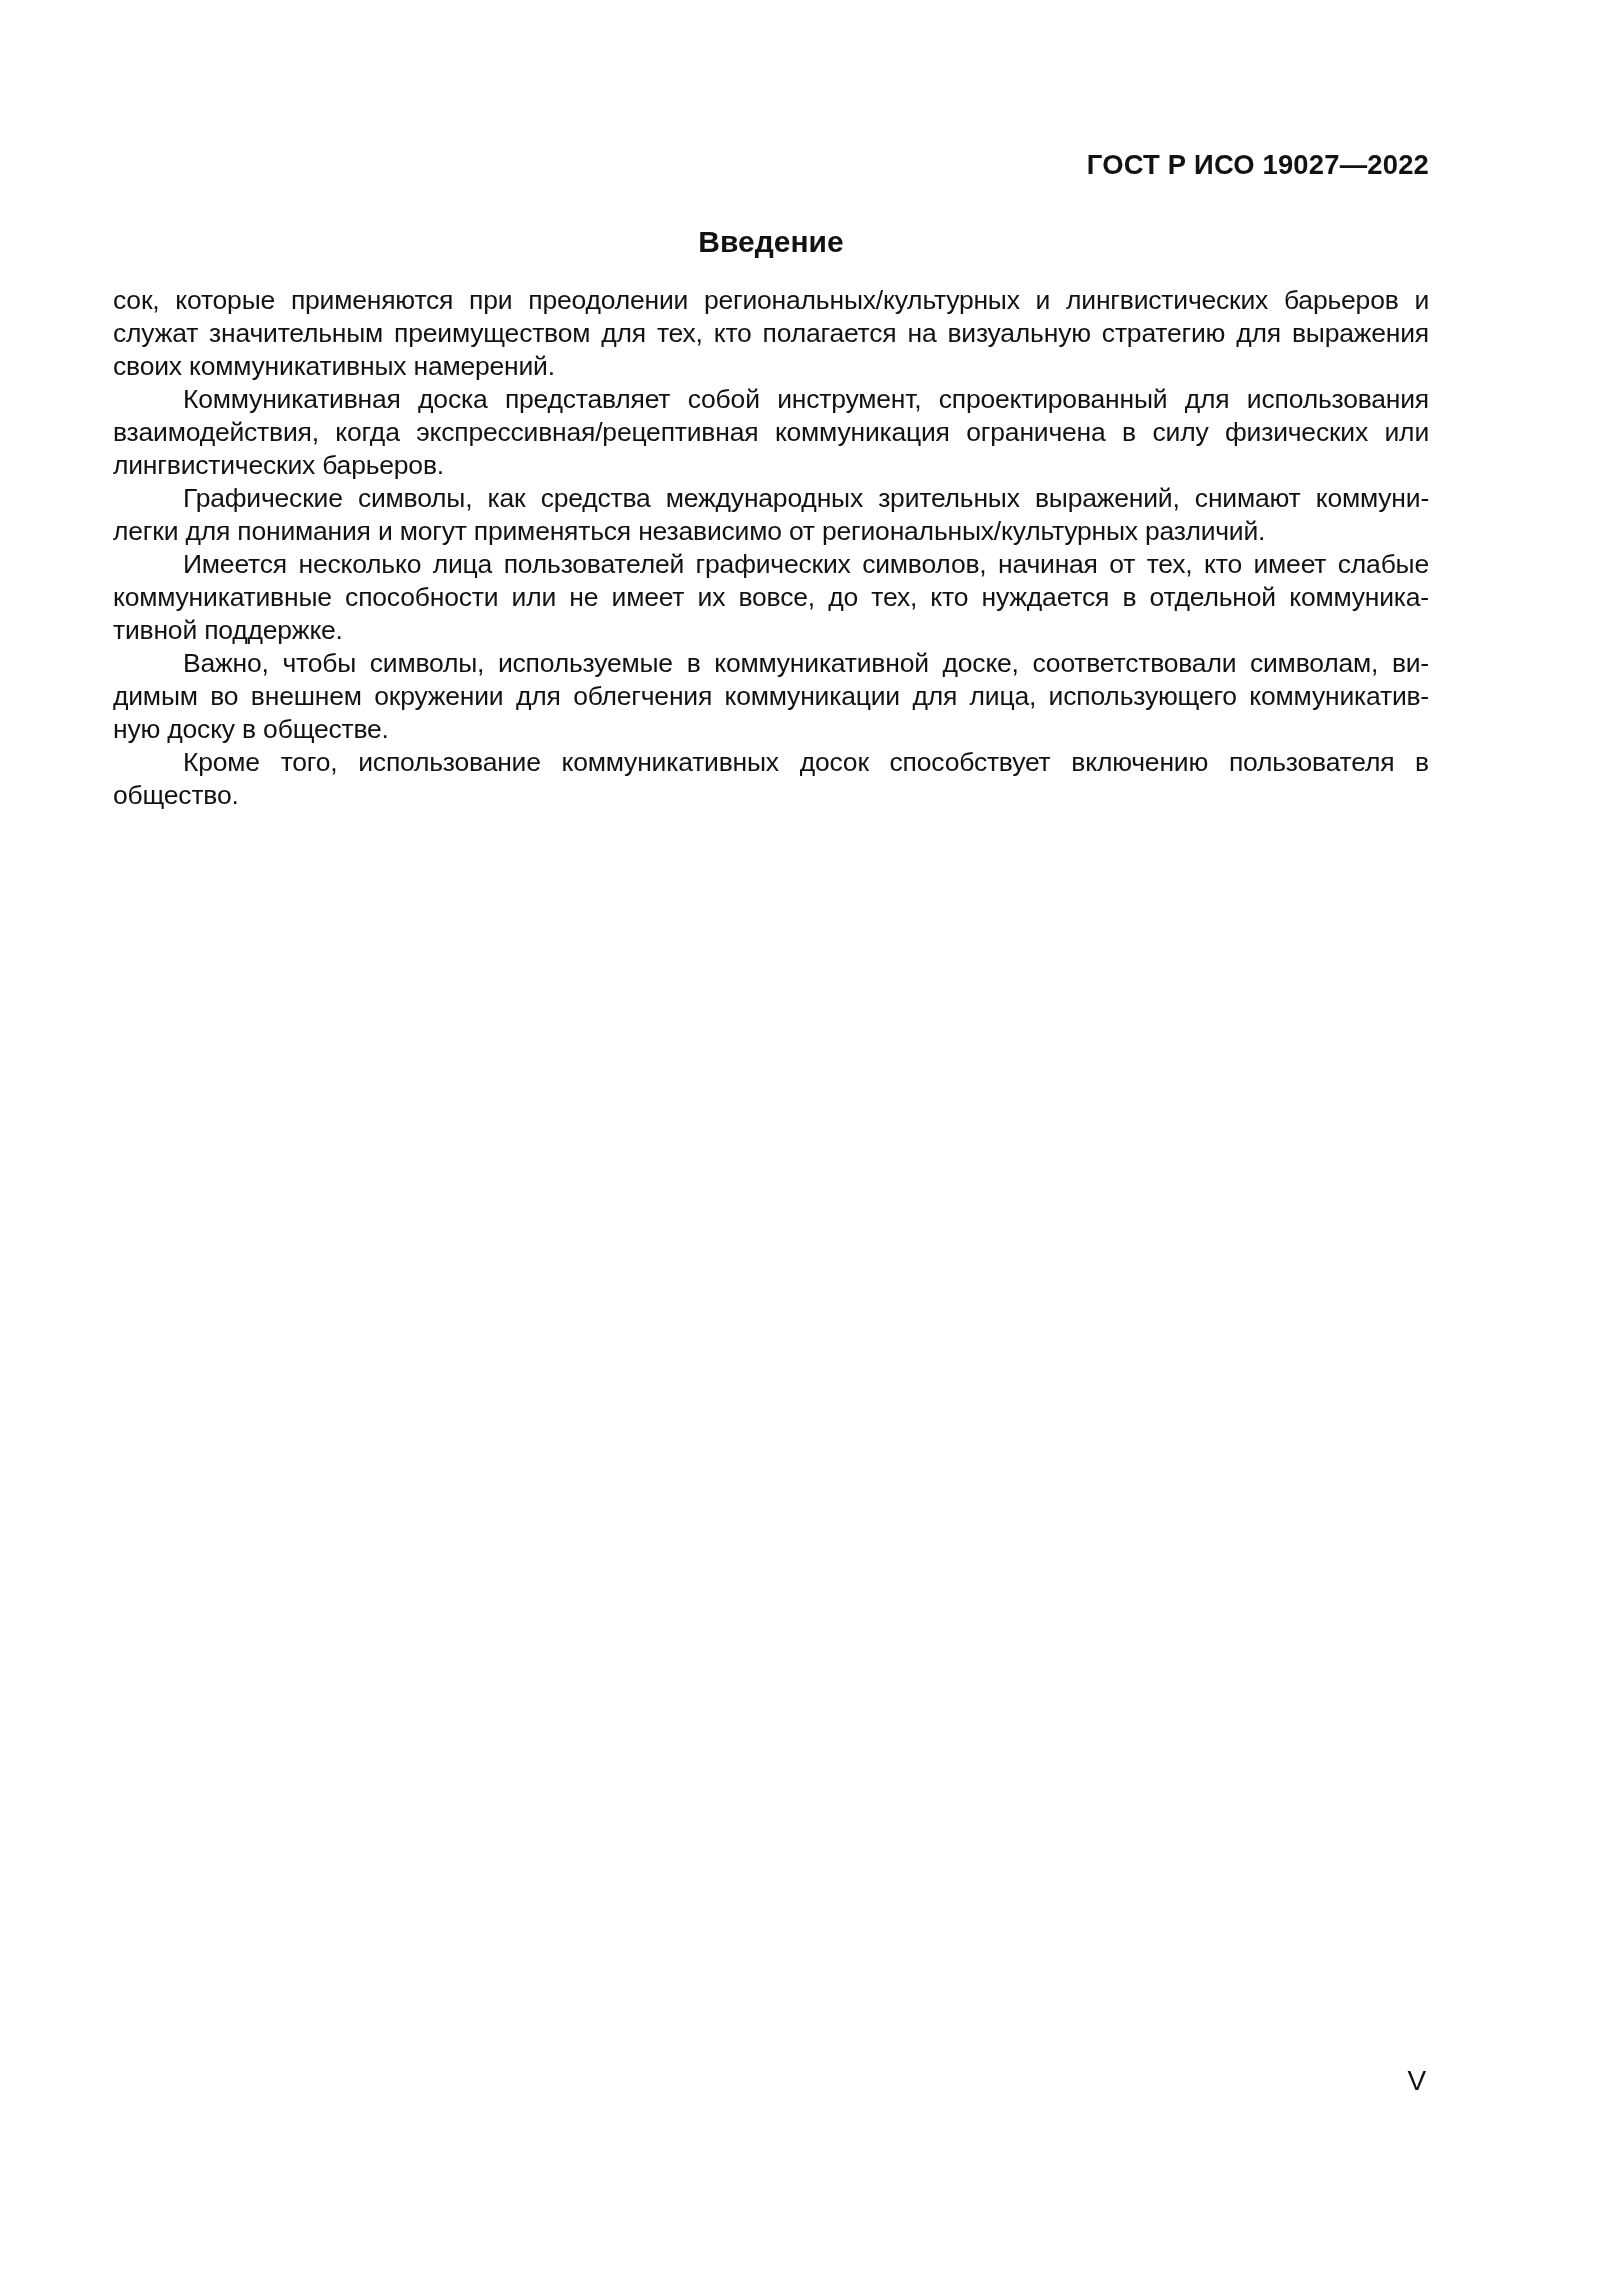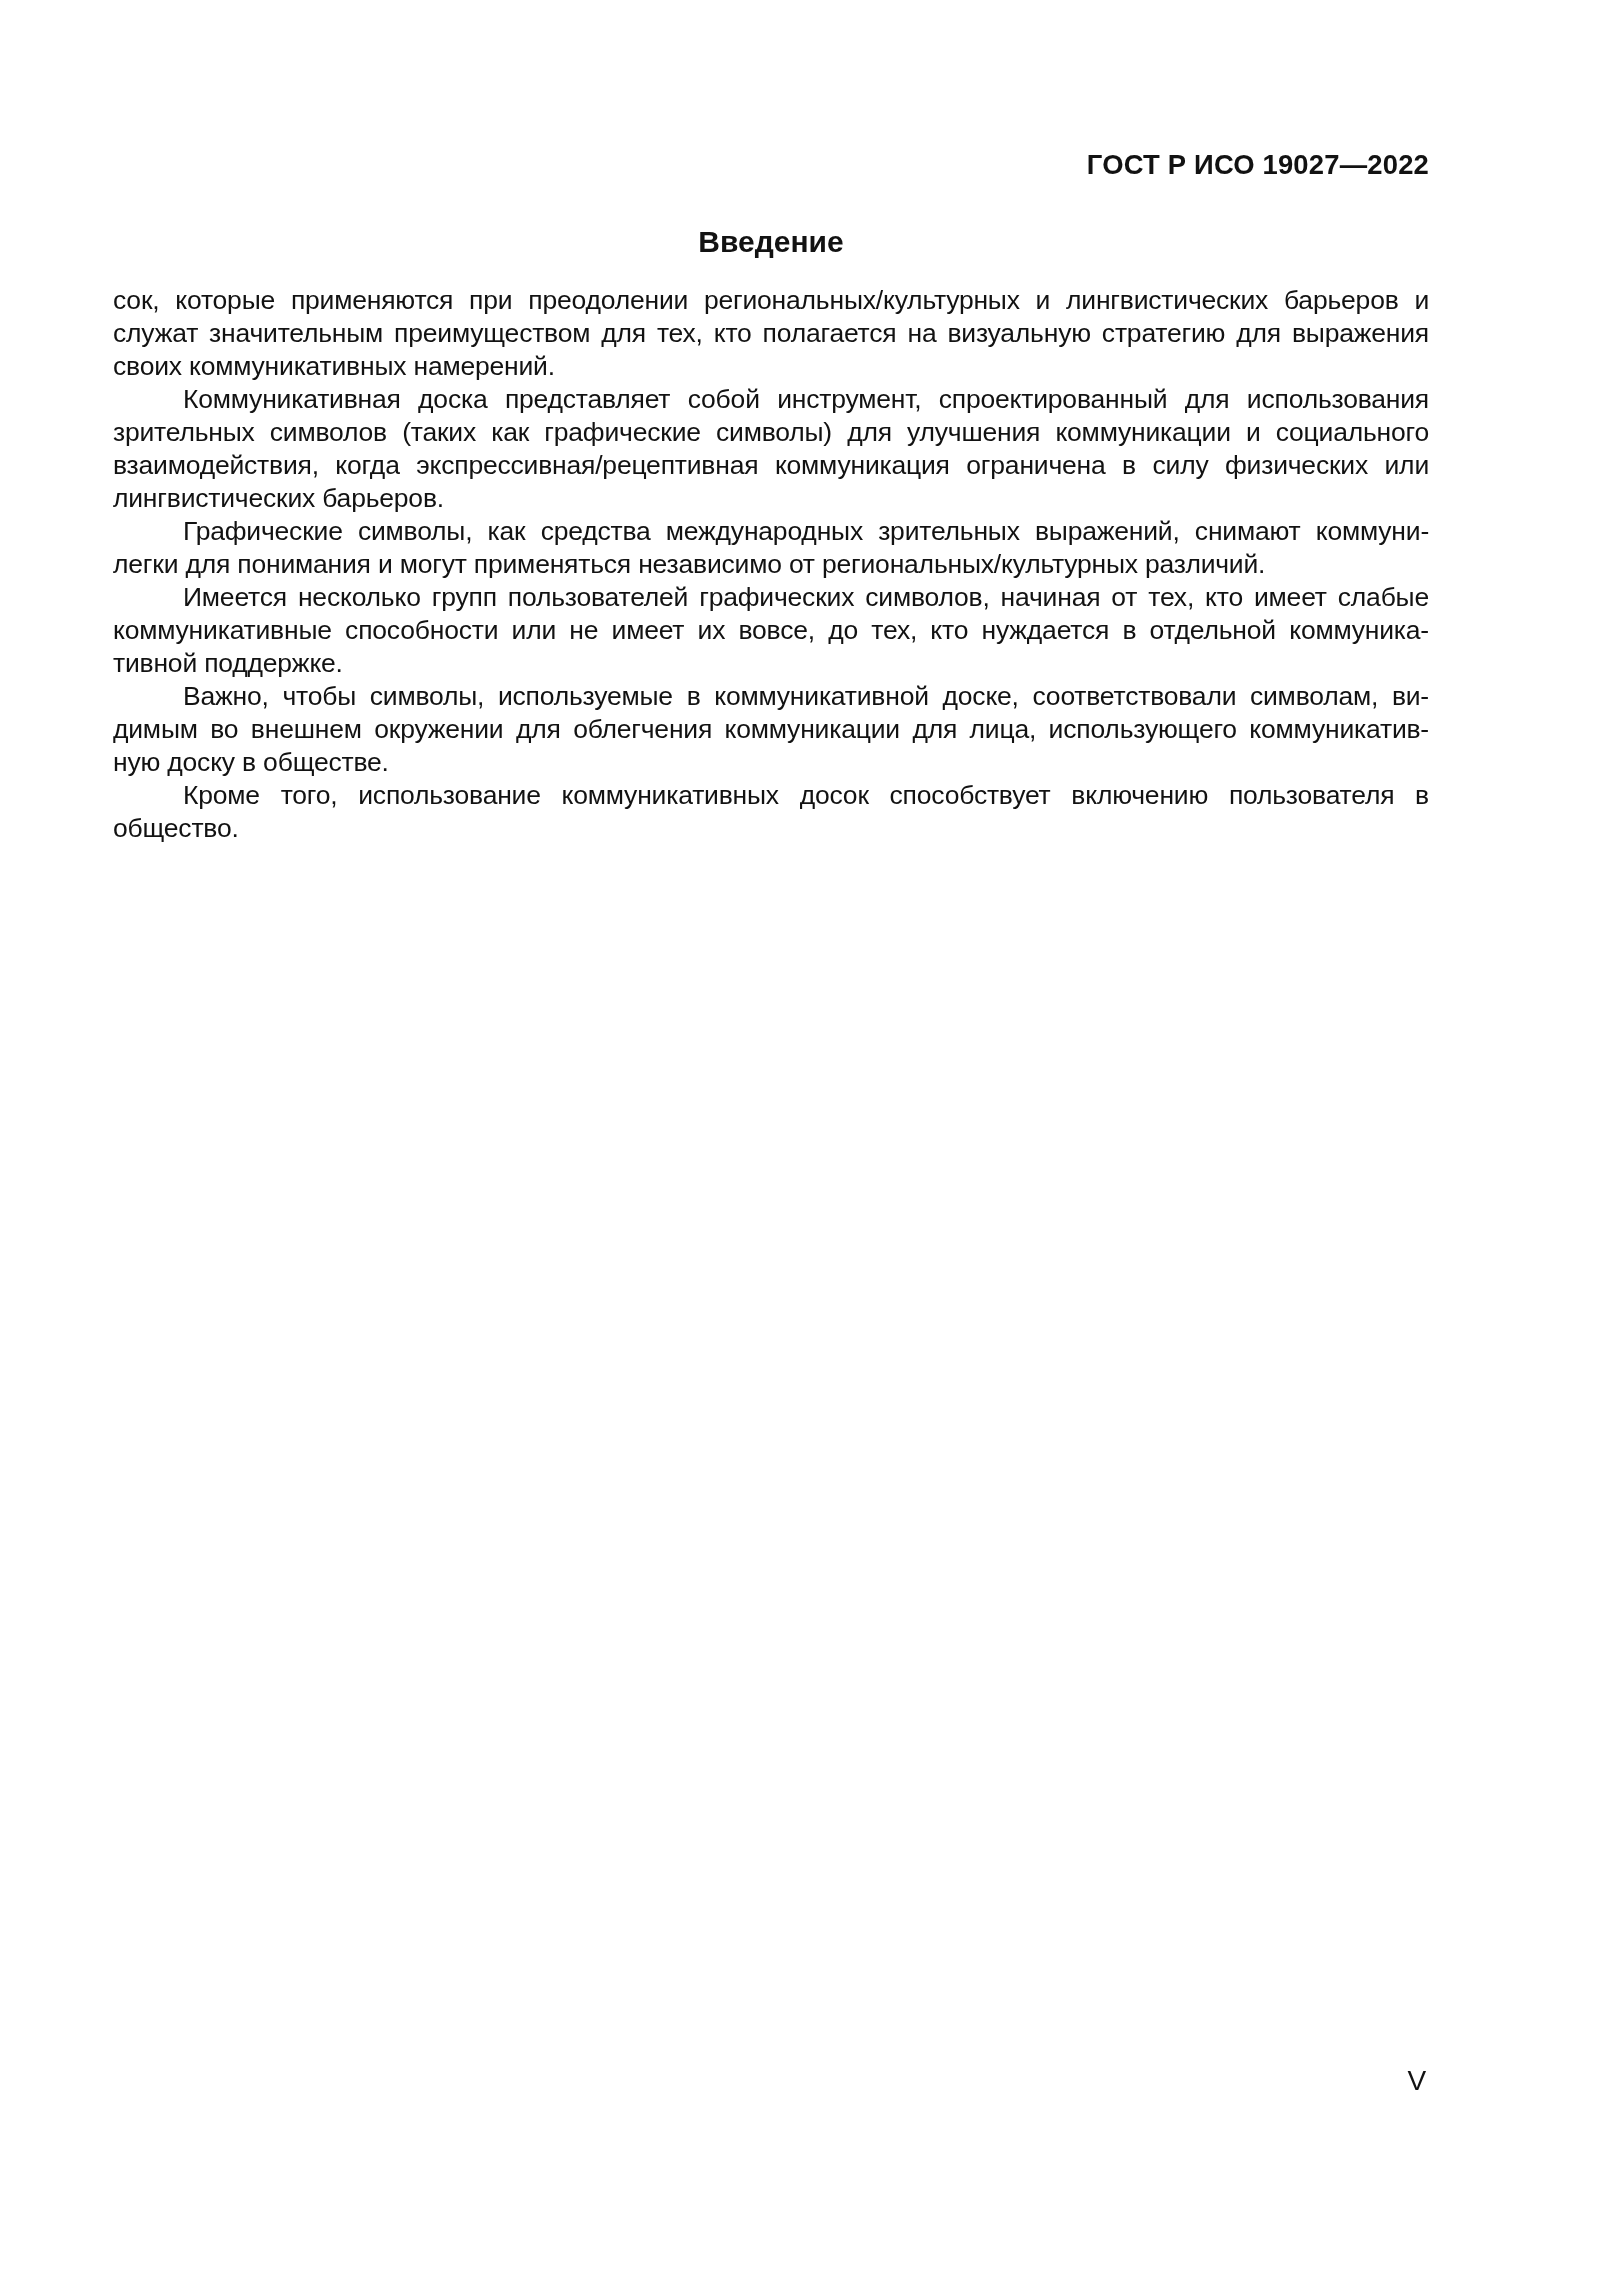--- a/index.html
+++ b/index.html
@@ -91,30 +91,29 @@
     <div class="doc-number">ГОСТ Р ИСО 19027—2022</div>
     <h1 class="doc-title">Введение</h1>
     <div class="doc-body">
         <div class="paragraph">
           <div class="line">сок, которые применяются при преодолении региональных/культурных и лингвистических барьеров и</div>
           <div class="line">служат значительным преимуществом для тех, кто полагается на визуальную стратегию для выражения</div>
           <div class="line last">своих коммуникативных намерений.</div>
         </div>
         <div class="paragraph">
           <div class="line first">Коммуникативная доска представляет собой инструмент, спроектированный для использования</div>
-          <div class="line">зрительных символов (таких как графические символы) для улучшения коммуникации и социального</div>
           <div class="line">взаимодействия, когда экспрессивная/рецептивная коммуникация ограничена в силу физических или</div>
           <div class="line last">лингвистических барьеров.</div>
         </div>
         <div class="paragraph">
           <div class="line first">Графические символы, как средства международных зрительных выражений, снимают коммуни-</div>
           <div class="line last">легки для понимания и могут применяться независимо от региональных/культурных различий.</div>
         </div>
         <div class="paragraph">
-          <div class="line first">Имеется несколько групп пользователей графических символов, начиная от тех, кто имеет слабые</div>
+          <div class="line first">Имеется несколько лица пользователей графических символов, начиная от тех, кто имеет слабые</div>
           <div class="line">коммуникативные способности или не имеет их вовсе, до тех, кто нуждается в отдельной коммуника-</div>
           <div class="line last">тивной поддержке.</div>
         </div>
         <div class="paragraph">
           <div class="line first">Важно, чтобы символы, используемые в коммуникативной доске, соответствовали символам, ви-</div>
           <div class="line">димым во внешнем окружении для облегчения коммуникации для лица, использующего коммуникатив-</div>
           <div class="line last">ную доску в обществе.</div>
         </div>
         <div class="paragraph">
           <div class="line first">Кроме того, использование коммуникативных досок способствует включению пользователя в</div>

